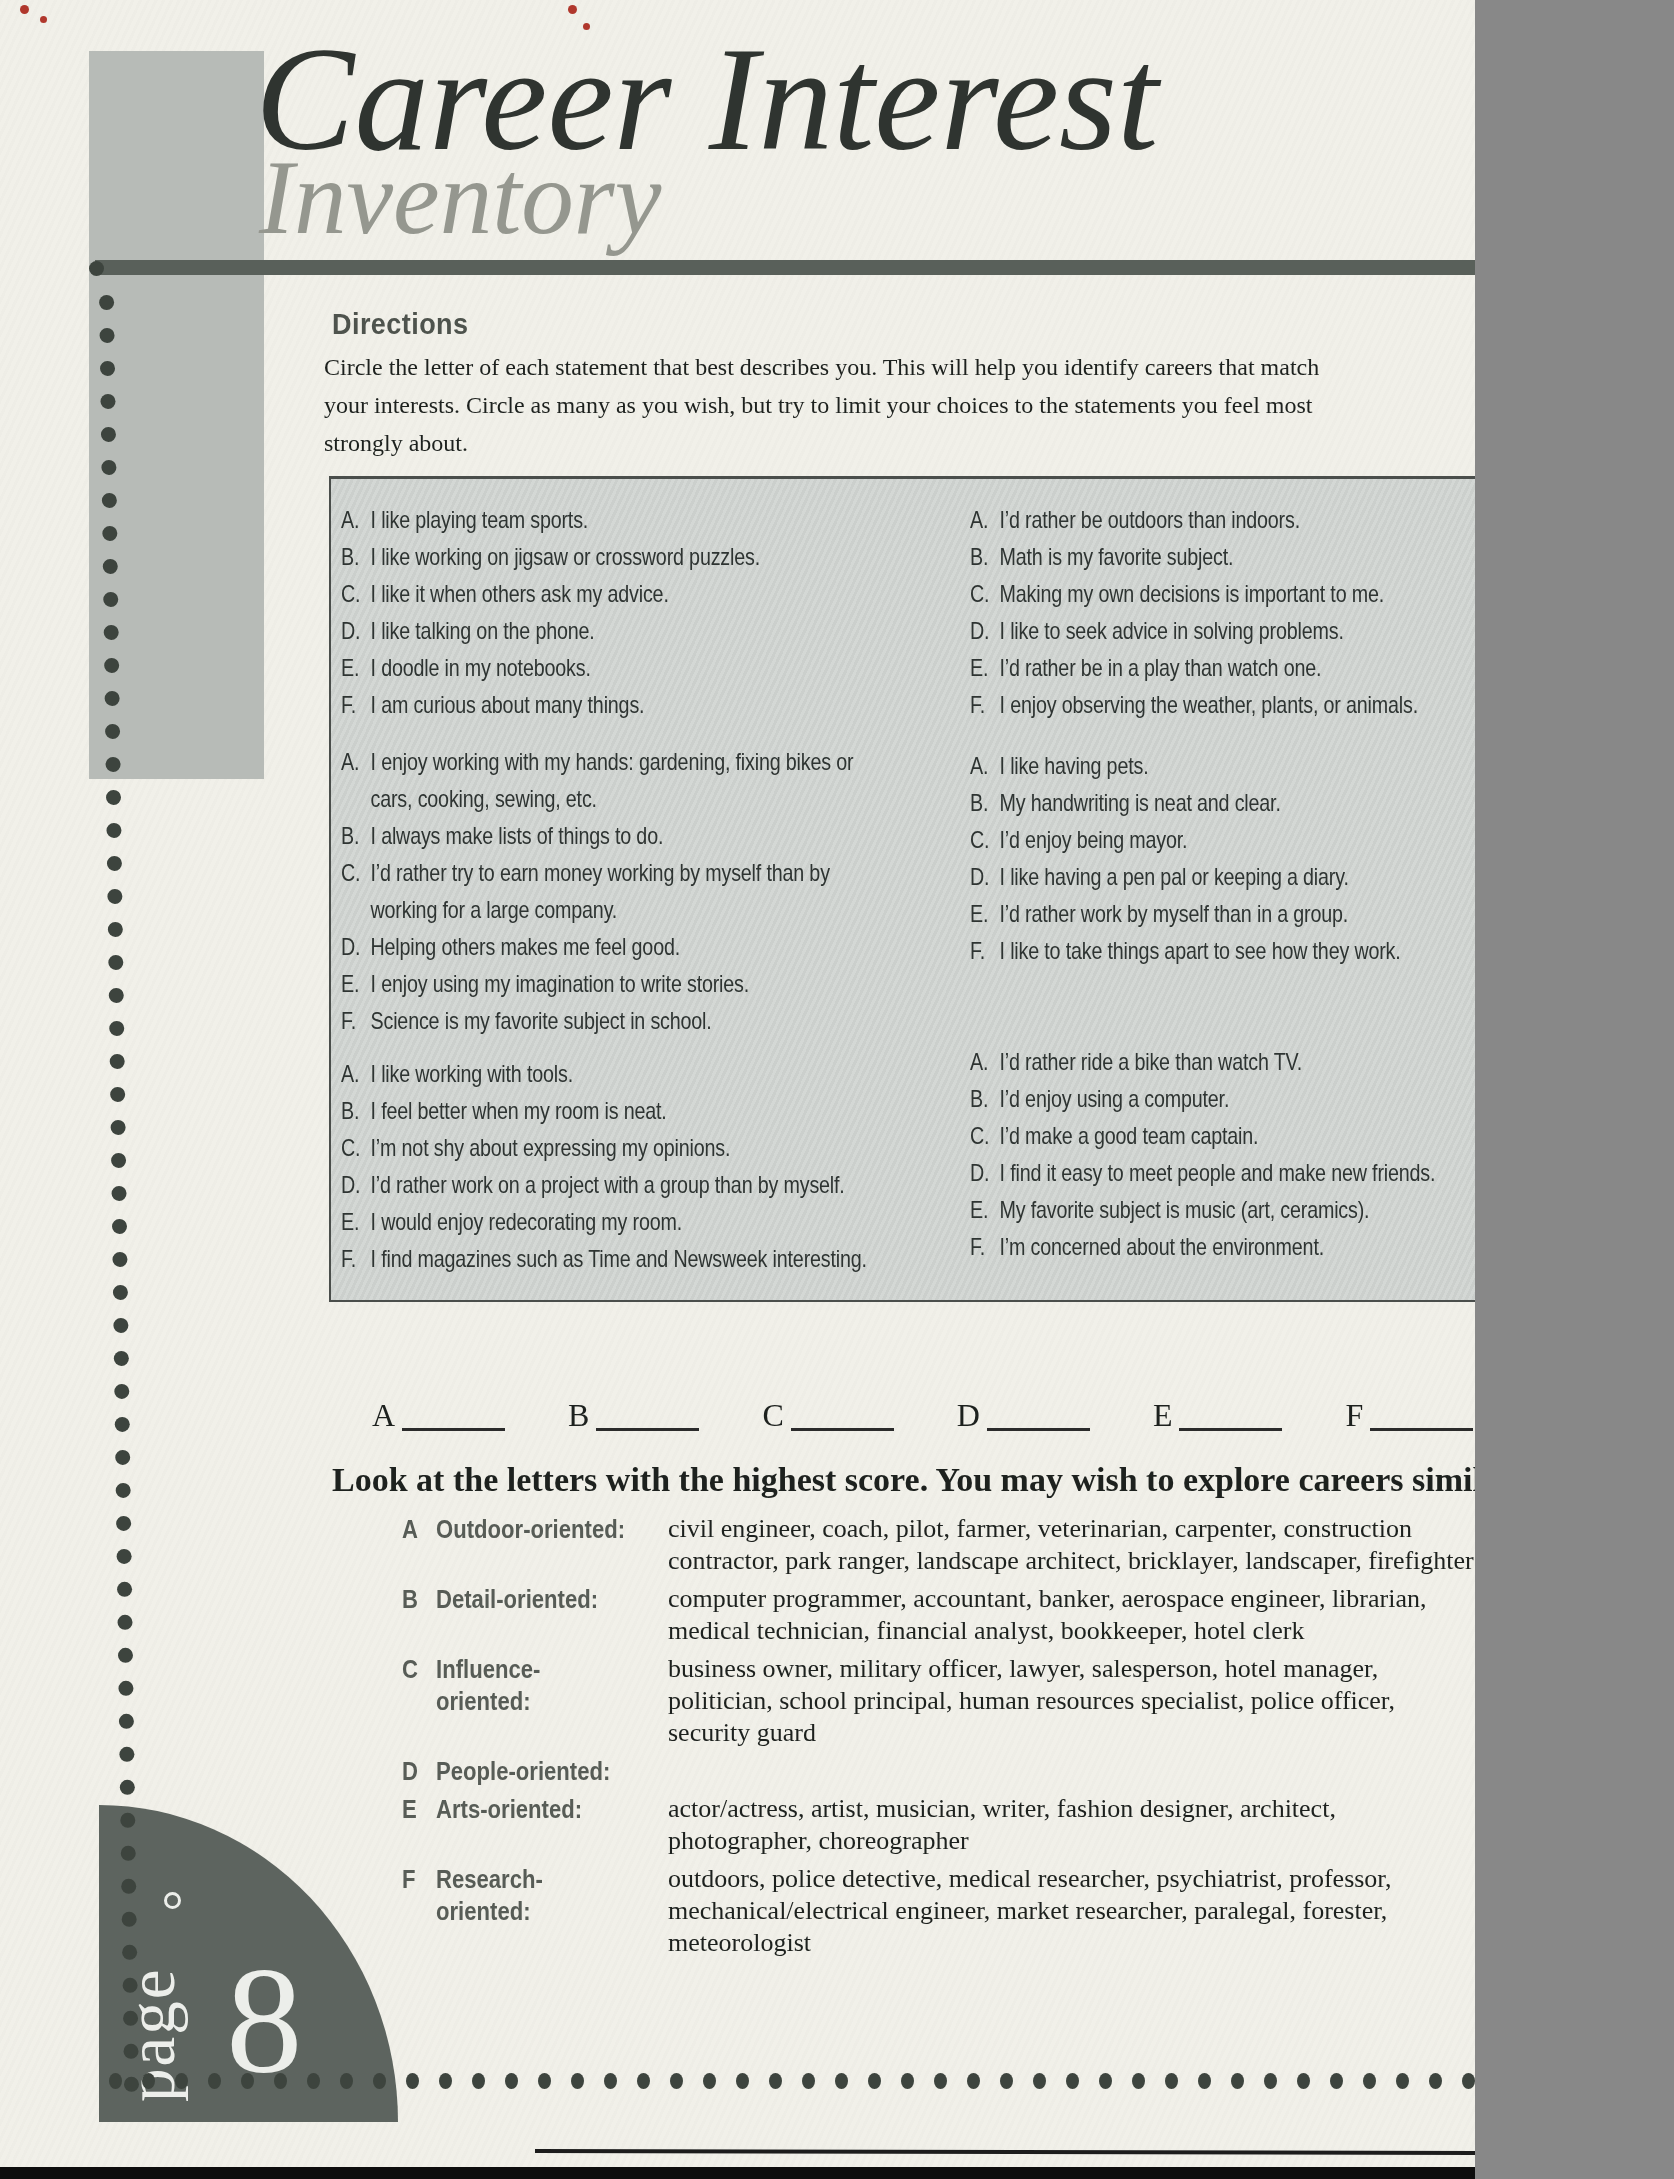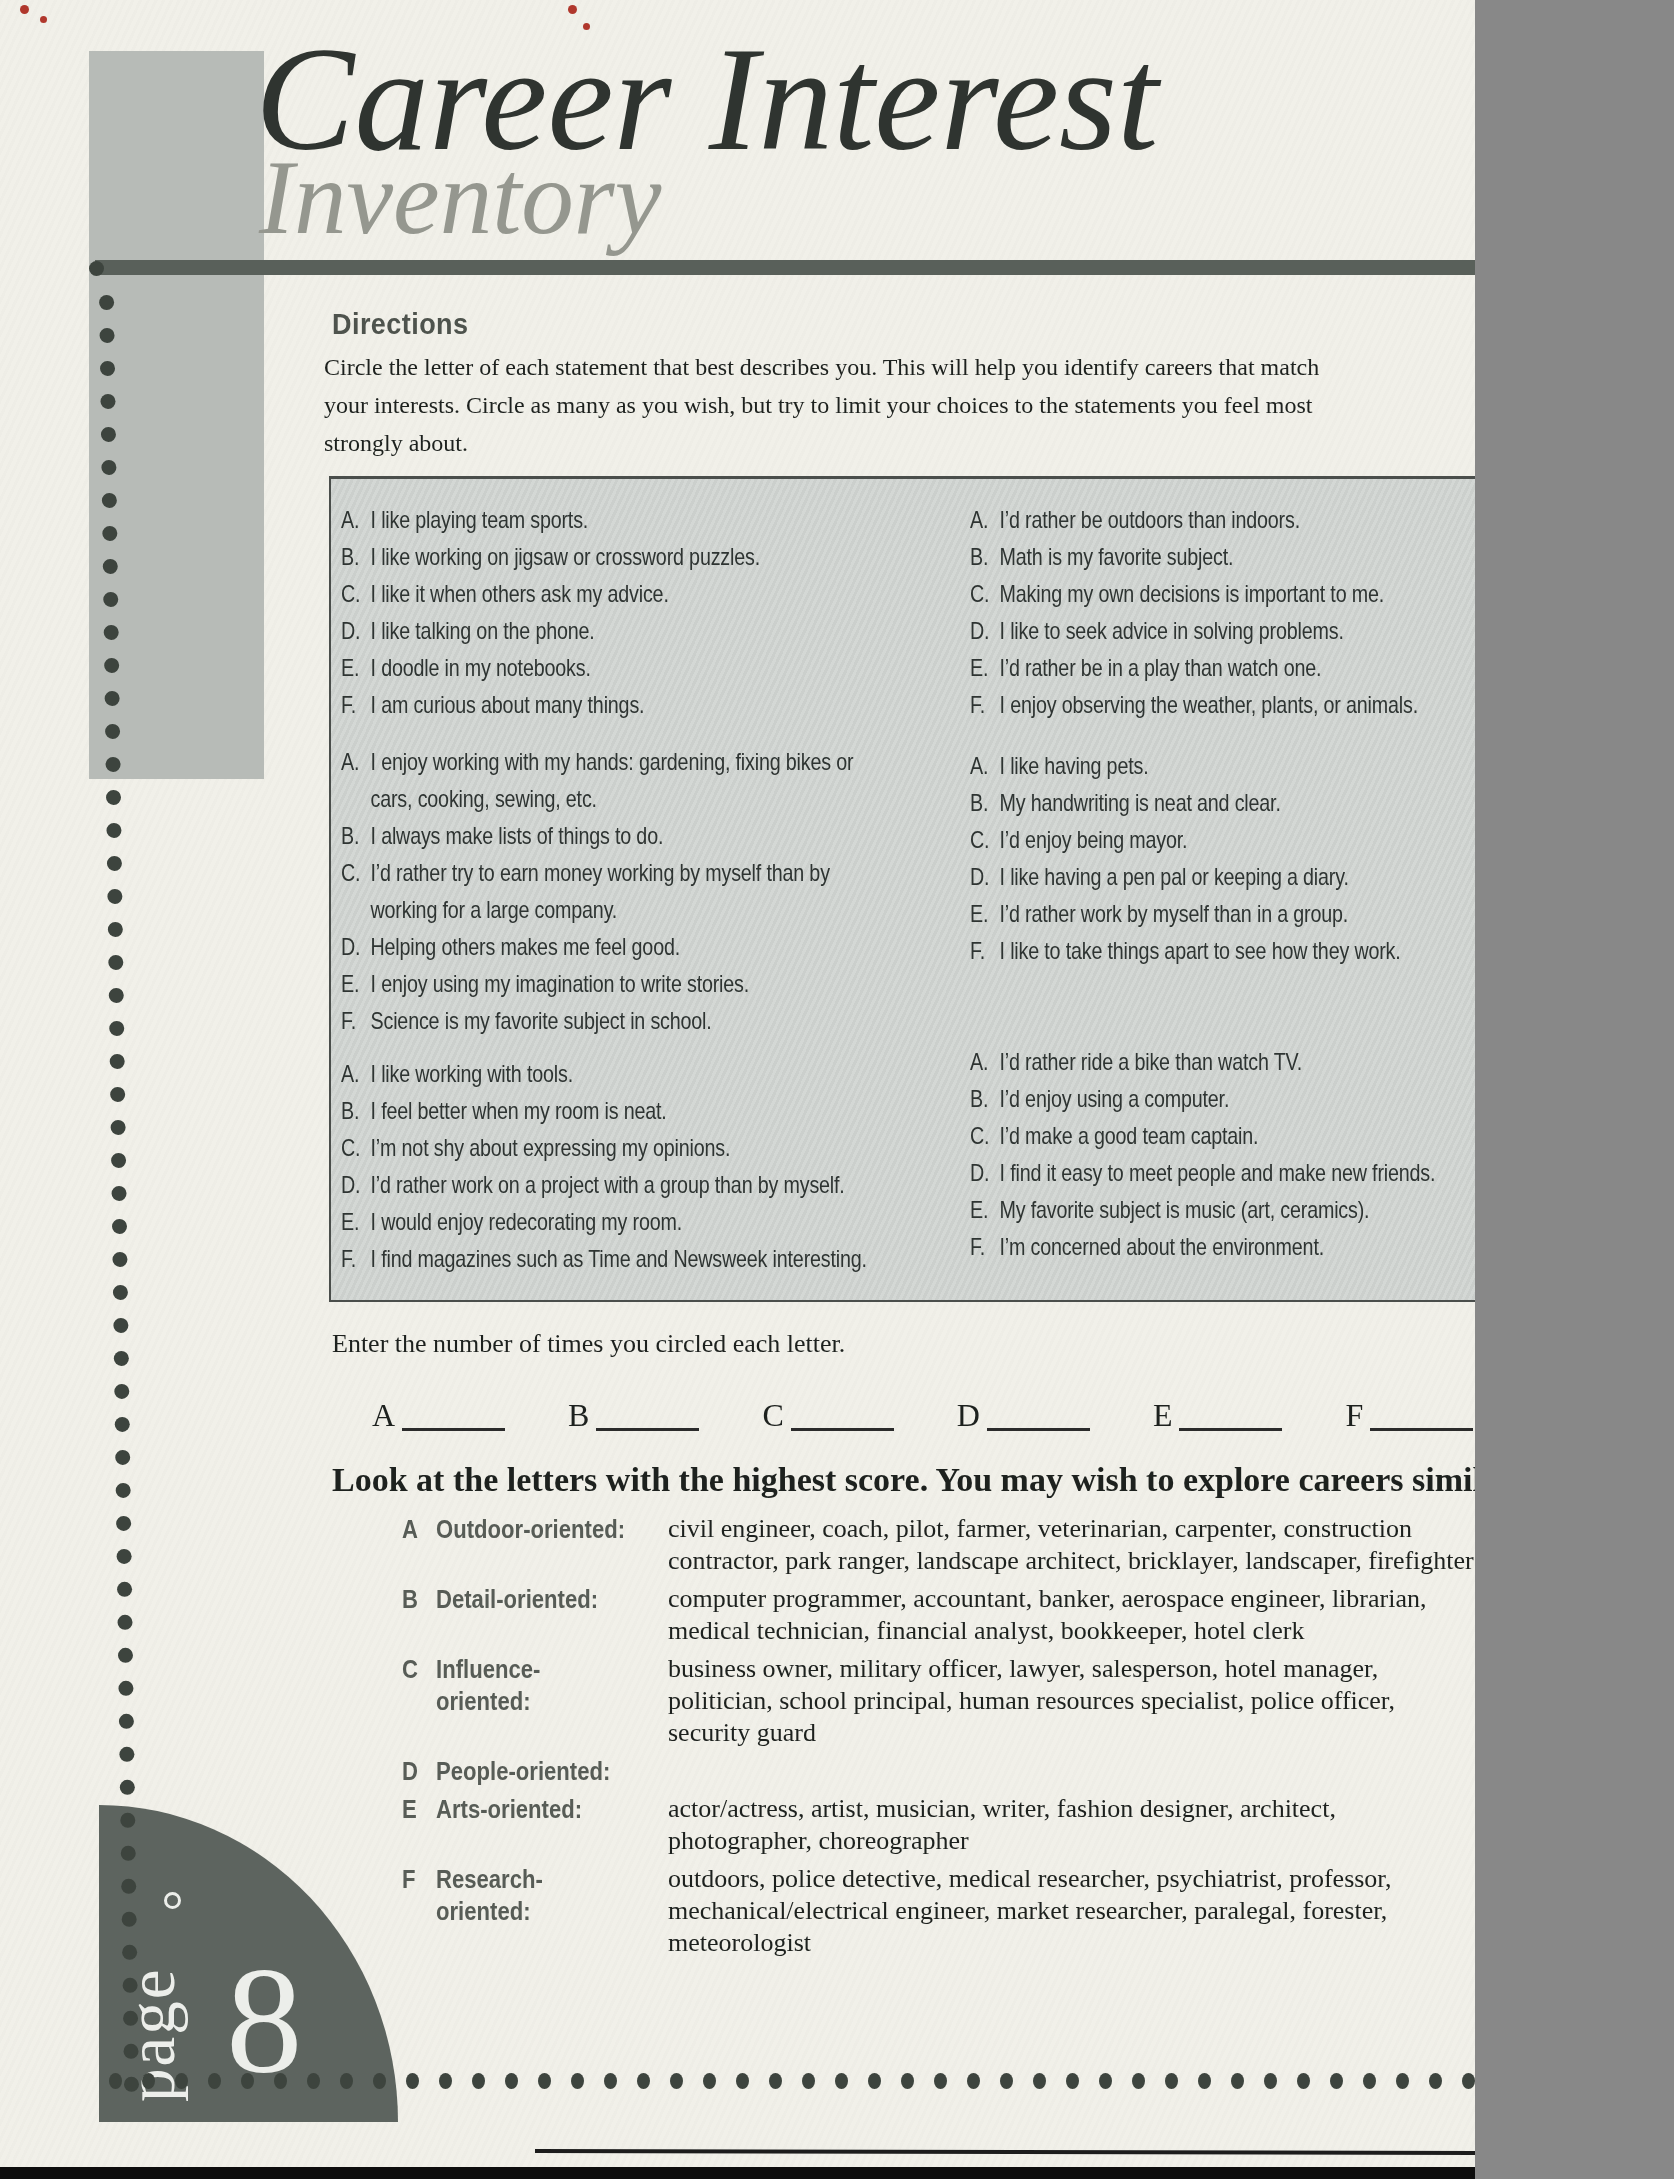--- a/index.html
+++ b/index.html
@@ -382,21 +382,20 @@
             <div class="st-text">My favorite subject is music (art, ceramics).</div>
           </div>
           <div class="st-item">
             <span class="st-letter">F.</span>
             <div class="st-text">I’m concerned about the environment.</div>
           </div>
         </div>
       </div>
   </div>
 
-  <div class="tally-instruction">Enter the number of times you circled each letter.</div>
   <div class="tally-row" id="tally-row">
       <span class="tally-item">
         <span class="tally-letter">A</span>
         <span class="tally-blank"></span>
       </span>
       <span class="tally-item">
         <span class="tally-letter">B</span>
         <span class="tally-blank"></span>
       </span>
       <span class="tally-item">

